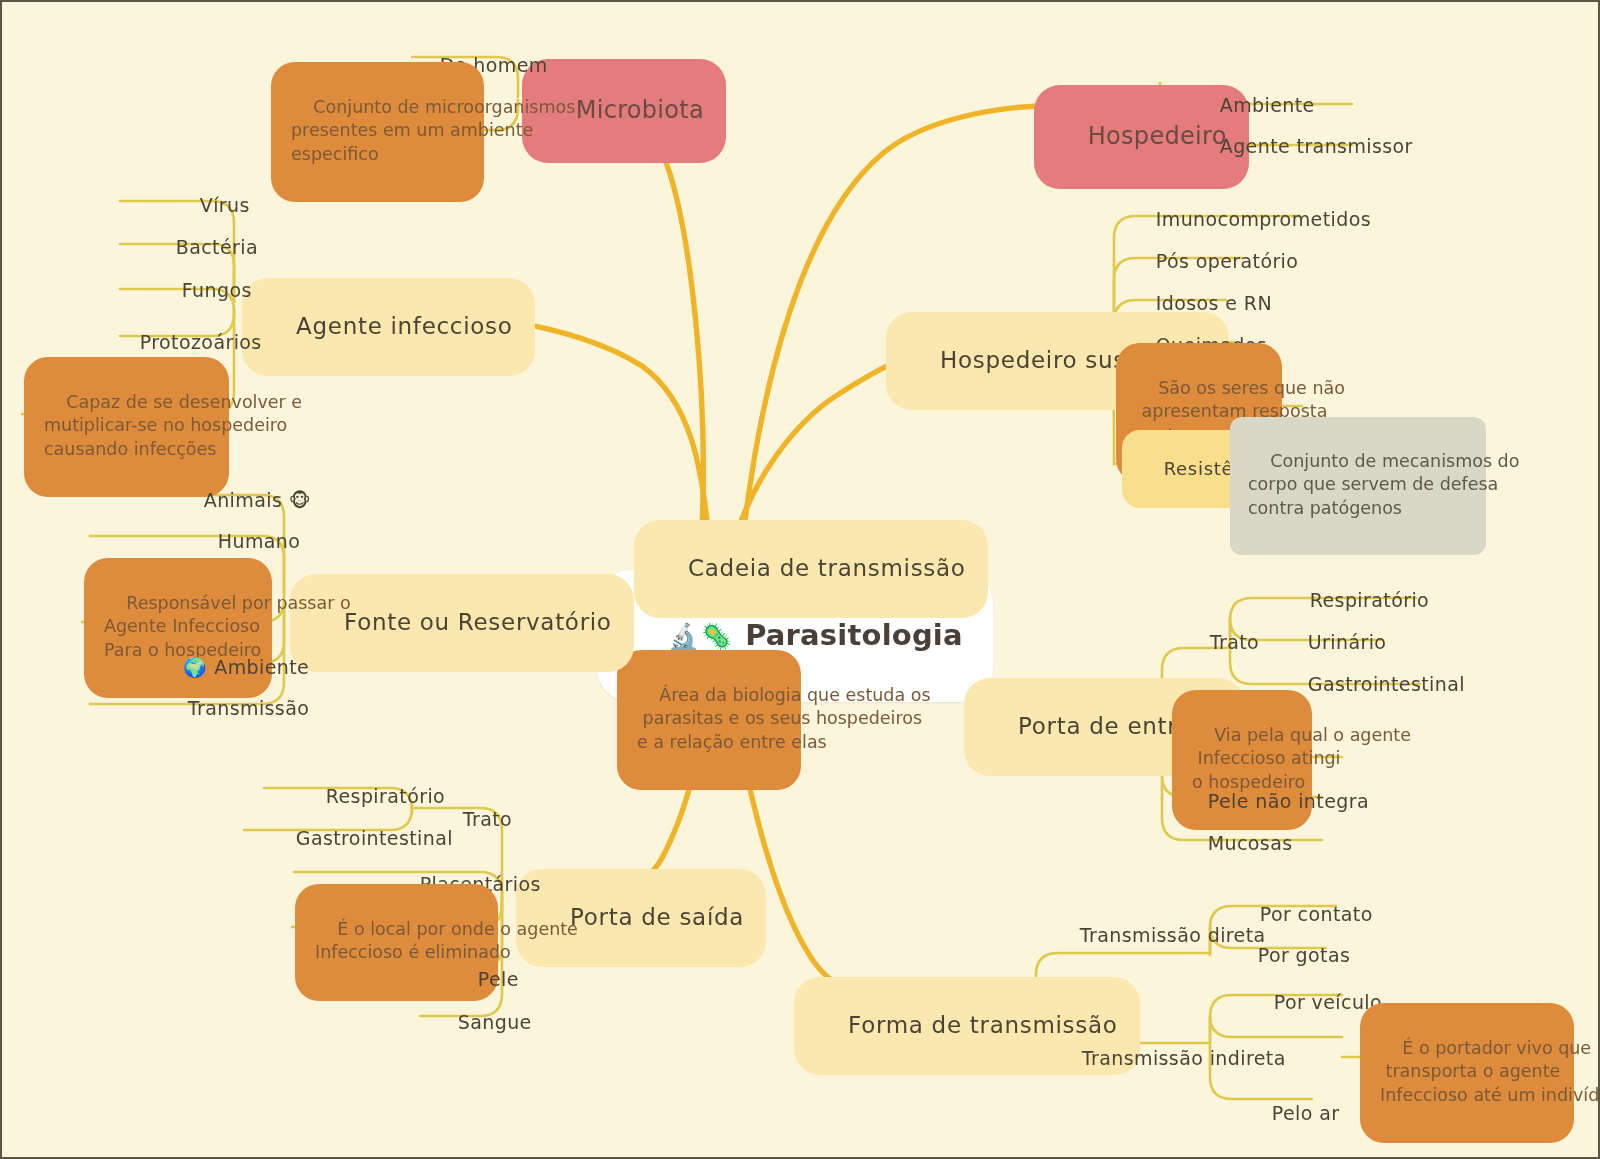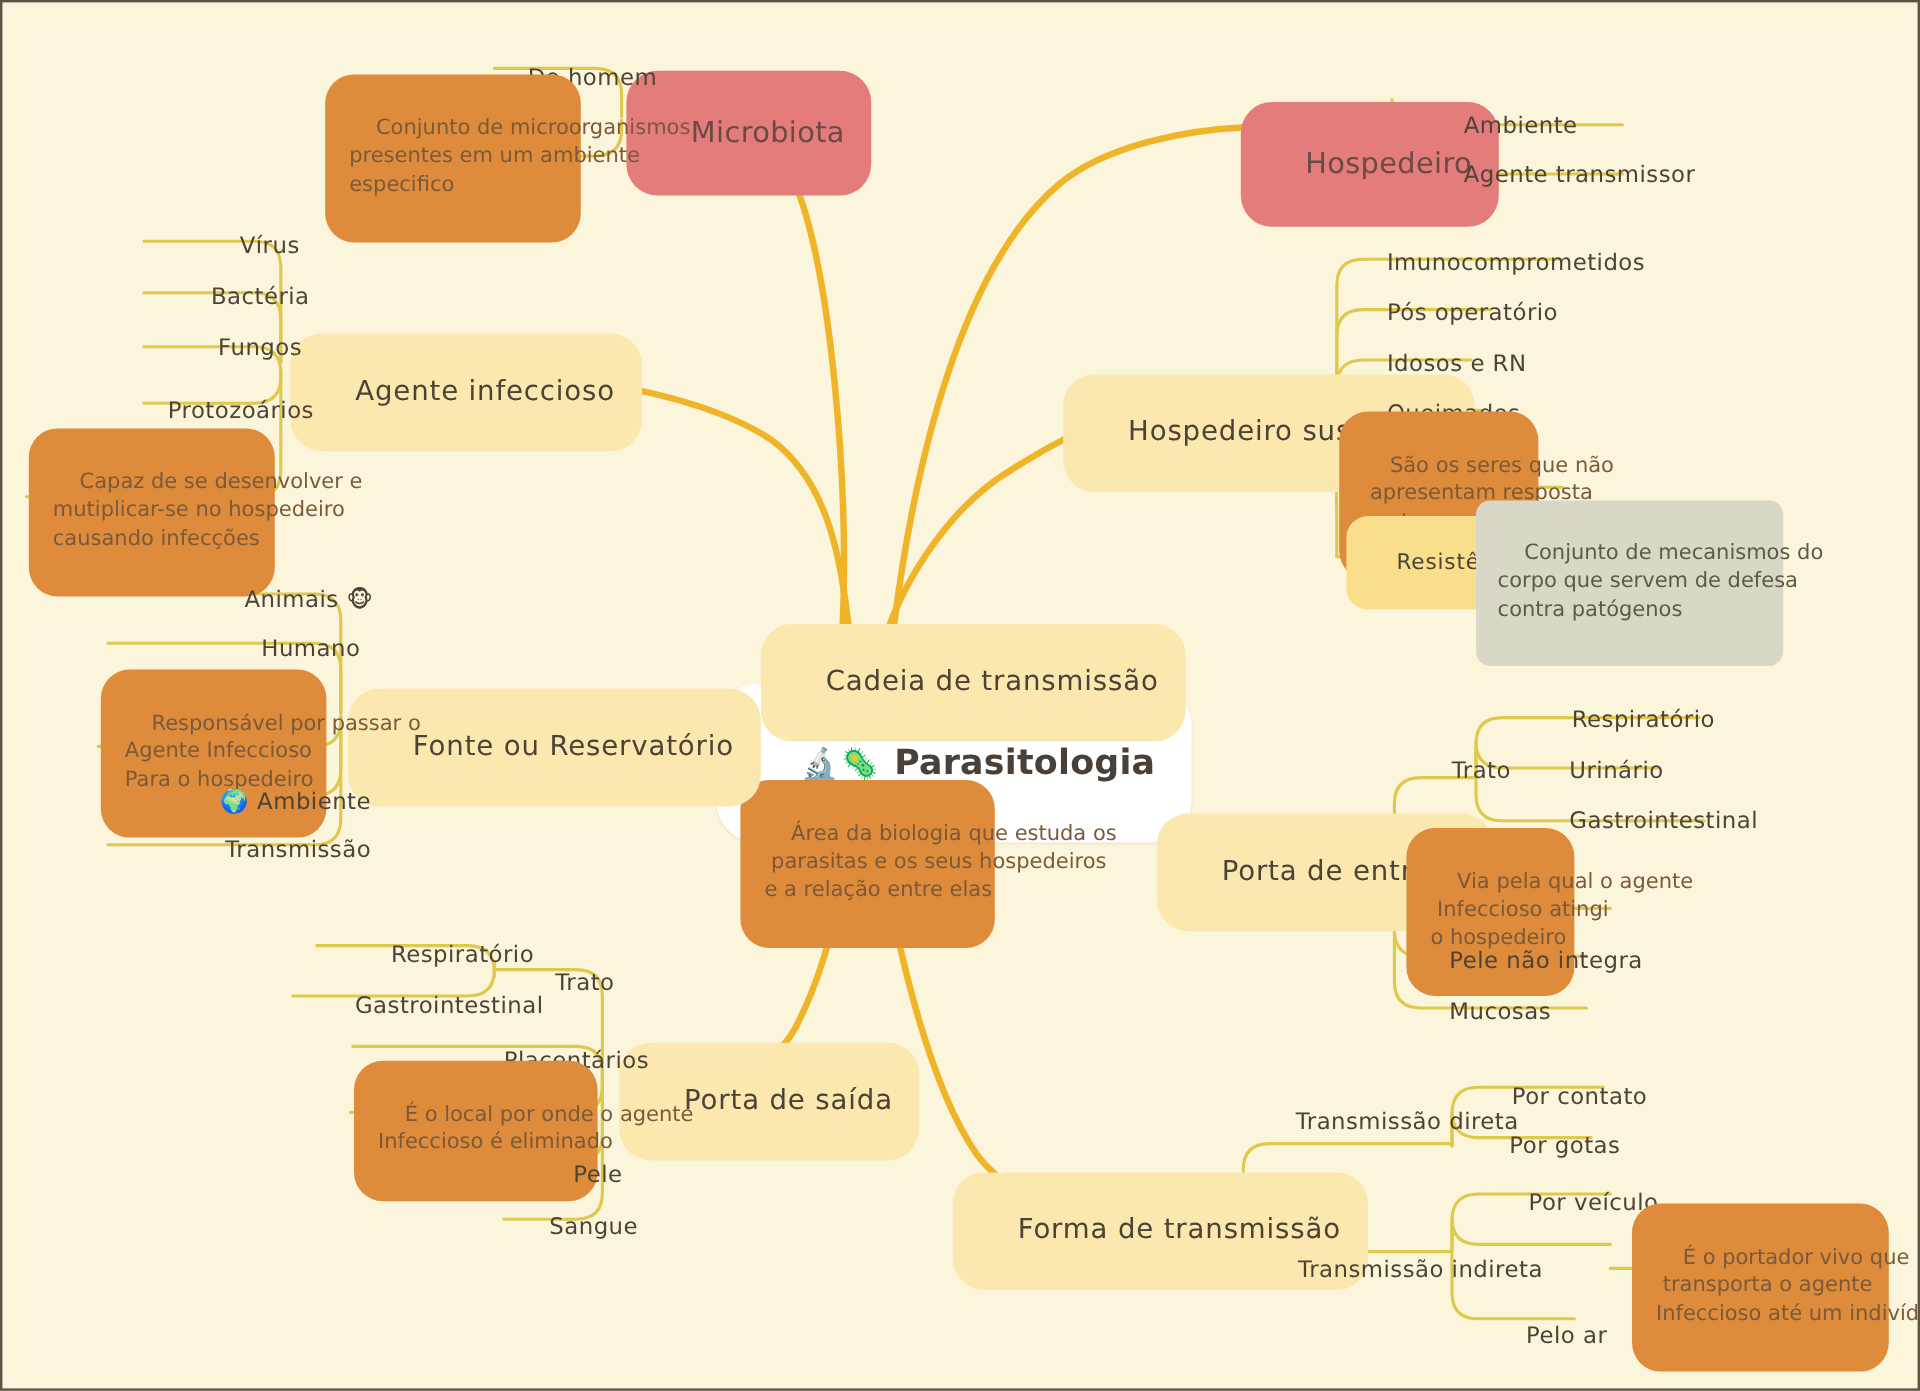--- a/index.html
+++ b/index.html
@@ -176,21 +176,21 @@
   </svg>
 
   <div class="node center" style="left:595px; top:568px;">
     <span class="emj">🔬</span><span class="emj">🦠</span> <span>Parasitologia</span>
   </div>
 
   <div class="node pill cream" style="left:632px; top:518px;">
     <span>Cadeia de transmissão</span>
   </div>
 
-  <div class="node obox" style="left:615px; top:648px; width:212px;">
+  <div class="node obox" style="left:615px; top:648px; width:184px;">
     <span>Área da biologia que estuda os
  parasitas e os seus hospedeiros
 e a relação entre elas</span>
   </div>
 
   <div class="node pill coral" style="left:520px; top:57px;">
     <span>Microbiota</span>
   </div>
   <div class="node leaf" style="left:412px; top:30px;">
     <span>Do homem</span>

